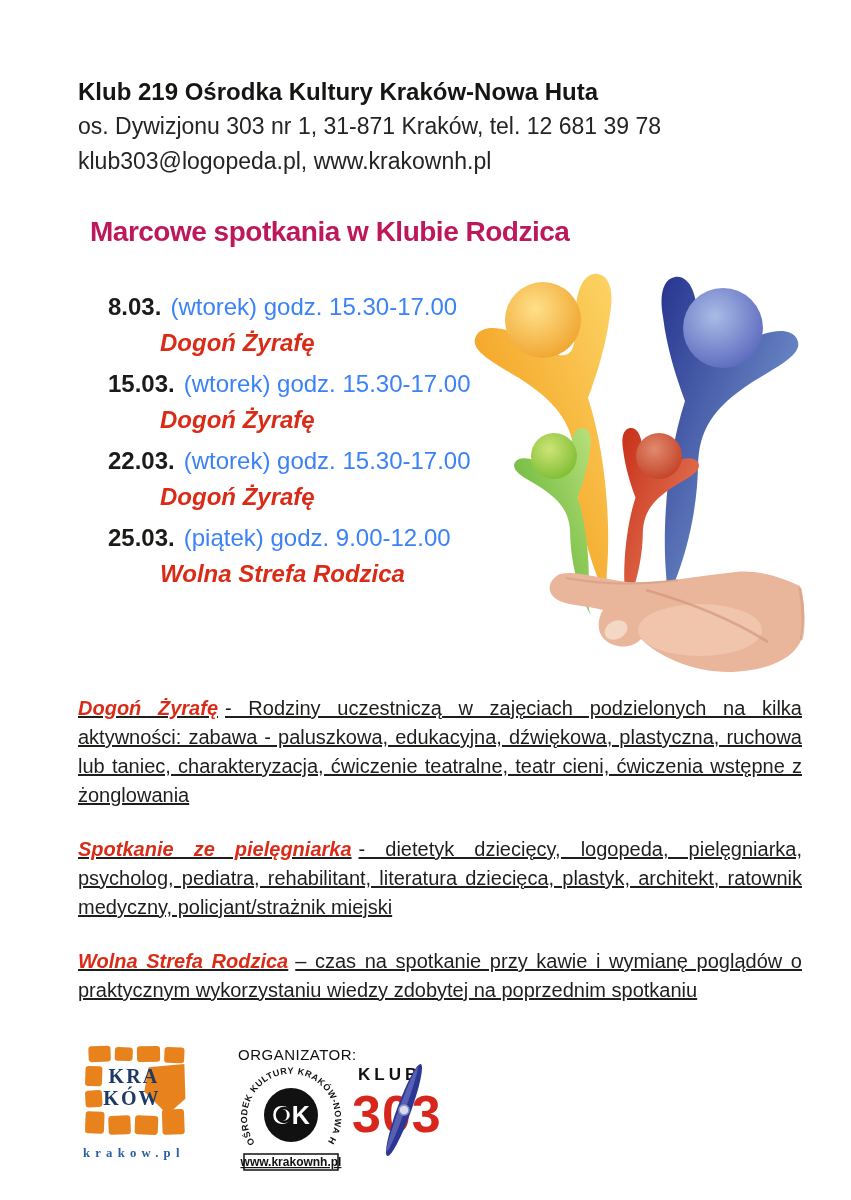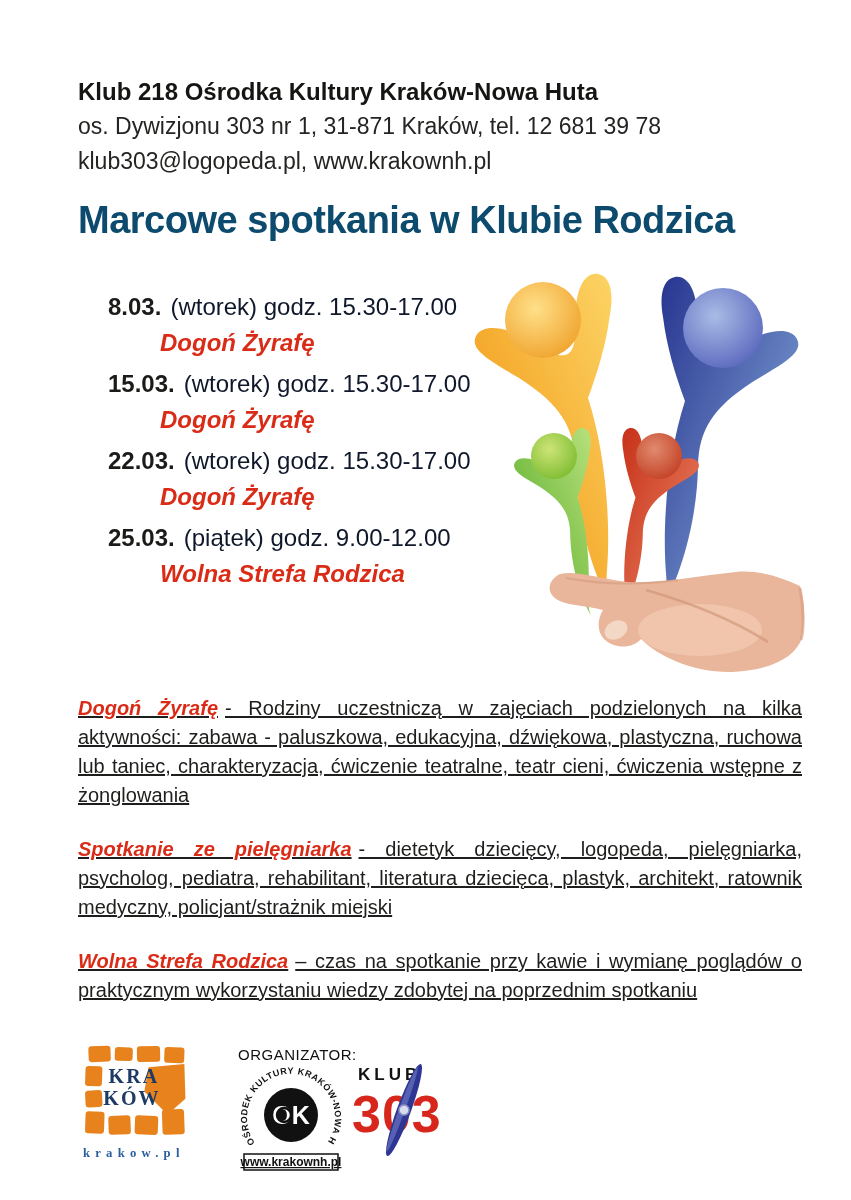--- a/index.html
+++ b/index.html
@@ -6,29 +6,29 @@
   body{
     width:851px;height:1200px;position:relative;background:#ffffff;
     font-family:"Liberation Sans", sans-serif;color:#1e1e1c;overflow:hidden;
   }
   
   .header{position:absolute;left:78px;top:74px;width:700px;}
   .org-name{font-size:24px;font-weight:bold;color:#151513;line-height:35px;}
   .org-line{font-size:23px;line-height:35px;color:#242422;}
   
   .page-title{
-    position:absolute;left:78px;top:198px;width:740px;margin:0;
-    font-size:38px;font-weight:bold;color:#0c4a6e;letter-spacing:-0.5px;line-height:44px;
+    position:absolute;left:78px;top:198px;width:740px;margin:12px;
+    font-size:28px;font-weight:bold;color:#be185d;letter-spacing:-0.5px;line-height:44px;
   }
   
   .events{position:absolute;left:80px;top:291px;width:420px;}
   .event{margin-bottom:10px;}
   .event-line{font-size:24px;line-height:31px;white-space:nowrap;}
   .event-date{font-weight:bold;color:#1b1b19;margin-right:9px;margin-left:28px;}
-  .event-meta{color:#0f172a;}
+  .event-meta{color:#3b82f6;}
   .event-name{
     margin-left:80px;margin-top:5px;font-size:24px;line-height:31px;
     font-weight:bold;font-style:italic;color:#da2b17;
   }
   
   .graphic{position:absolute;left:448px;top:258px;width:404px;height:432px;}
   
   .descriptions{position:absolute;left:78px;top:694px;width:724px;text-decoration:underline;}
   .desc-para{margin:0 0 25px 0;font-size:20px;line-height:29px;text-align:justify;color:#1e1e1c;}
   .desc-lead{font-weight:bold;font-style:italic;color:#da2b17;margin-right:7px;}
@@ -39,21 +39,21 @@
   .organizer-label{font-size:15px;letter-spacing:0.5px;color:#111;margin-bottom:2px;white-space:nowrap;}
   .klub-logo{position:absolute;left:352px;top:12px;width:100px;height:108px;}
   .svg-block{display:block;}
 </style>
 </head>
 <body>
 
 <div>
 
   <div class="header">
-    <div class="org-name">Klub 218 Ośrodka Kultury Kraków-Nowa Huta</div>
+    <div class="org-name">Klub 219 Ośrodka Kultury Kraków-Nowa Huta</div>
     <div class="org-line">os. Dywizjonu 303 nr 1, 31-871 Kraków, tel. 12 681 39 78</div>
     <div class="org-line">klub303@logopeda.pl, www.krakownh.pl</div>
   </div>
 
   <h1 class="page-title">Marcowe spotkania w Klubie Rodzica</h1>
 
   <div class="events">
     <div class="event">
       <div class="event-line"><span class="event-date">8.03.</span><span class="event-meta">(wtorek) godz. 15.30-17.00</span></div>
       <div class="event-name">Dogoń Żyrafę</div>

